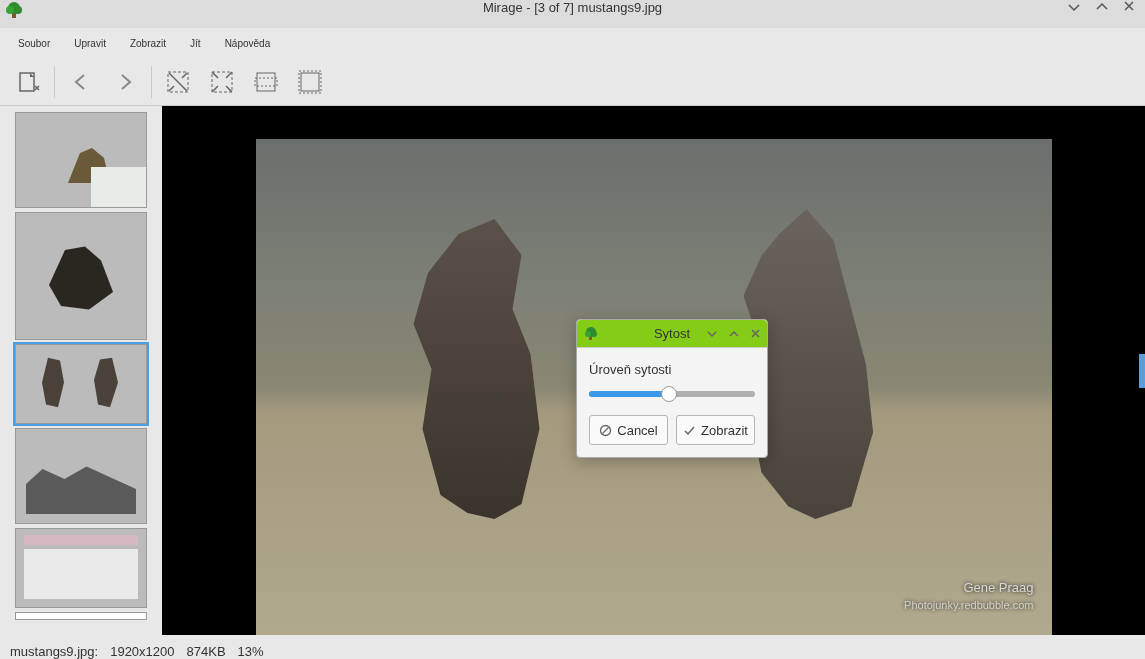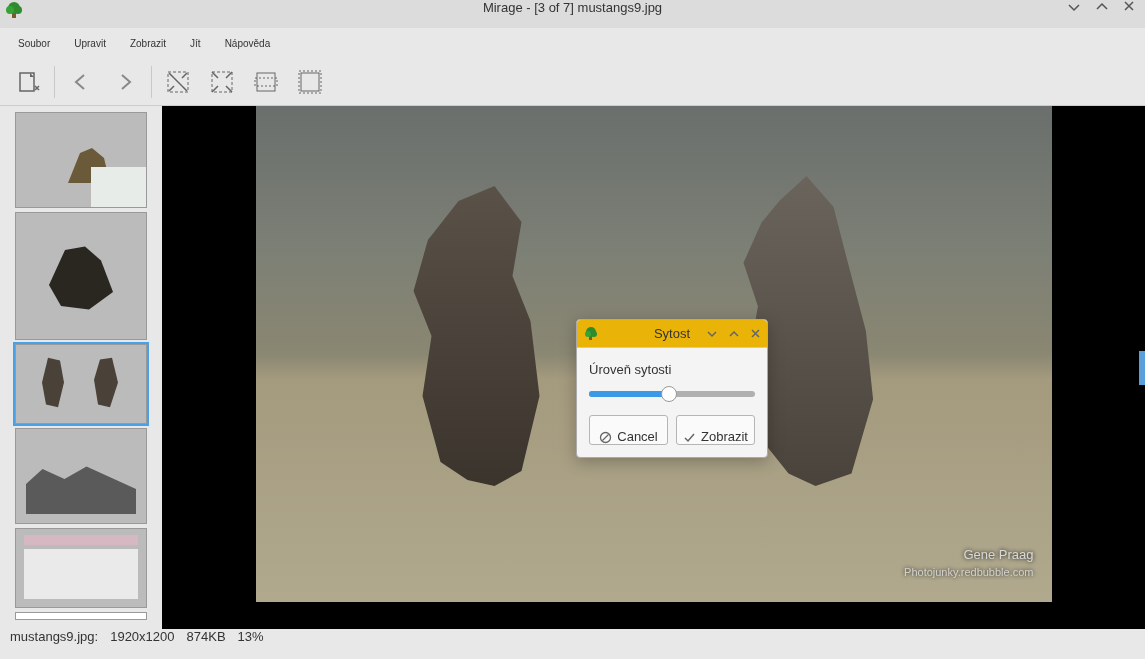--- a/index.html
+++ b/index.html
@@ -22,46 +22,46 @@
 .toolbar .sep { width: 1px; height: 32px; background: #c8c8c8; margin: 0 4px; }
 
 
 .main { flex: 1; display: flex; background: #000; position: relative; overflow: hidden; }
 
 .thumbs { width: 162px; background: #e8e8e8; overflow-y: auto; padding: 2px 10px; }
 .thumbs .thumb { width: 132px; height: 96px; margin: 4px auto; border: 1px solid #999; background: #bbb; position: relative; overflow: hidden; }
 .thumbs .thumb.sel { outline: 2px solid #4aa0e6; }
 .thumbs .thumb.sel::after { content:""; position:absolute; right:-12px; top:0; bottom:0; width:10px; background:#4aa0e6; }
 
-.viewer { flex: 1; background: #000; display: flex; align-items: flex-start; justify-content: center; position: relative; }
+.viewer { flex: 1; background: #000; display: flex; align-items: flex-end; justify-content: center; position: relative; }
 .viewer .photo { width: 796px; height: 496px; background: linear-gradient(180deg,#6a6f6d 0%, #7d8075 30%, #8a8772 50%, #a49a7e 55%, #b0a98e 100%); position: relative; overflow: hidden; }
 .viewer .scroll-indicator { position:absolute; right:0; top:50%; transform:translateY(-50%); width:6px; height:34px; background:#5a9edb; }
 
 
 .horse { position:absolute; background:#3a3630; }
 .horse.h1 { left:140px; top:80px; width:180px; height:300px; clip-path: polygon(35% 5%, 55% 0%, 70% 12%, 65% 30%, 75% 45%, 80% 70%, 70% 95%, 55% 100%, 40% 98%, 25% 92%, 15% 70%, 20% 50%, 10% 35%, 18% 18%); background:linear-gradient(#5a5148,#3b342c); }
 .horse.h2 { left:470px; top:70px; width:180px; height:310px; clip-path: polygon(30% 8%, 45% 0%, 60% 10%, 68% 28%, 78% 50%, 82% 72%, 70% 96%, 50% 100%, 35% 96%, 20% 85%, 12% 62%, 18% 42%, 10% 28%, 20% 15%); background:linear-gradient(#6b645c,#4a433b); }
 .watermark { position:absolute; right:18px; bottom:22px; color:#d8d8d8; font-size:13px; text-shadow:0 0 4px #000; text-align:right; line-height:1.4; }
 
 
-.statusbar { height: 30px; background: #e8e8e8; display: flex; align-items: flex-start; padding: 0 10px; font-size: 13px; color: #333; gap: 12px; }
+.statusbar { height: 24px; background: #e8e8e8; display: flex; align-items: flex-end; padding: 0 10px; font-size: 13px; color: #333; gap: 12px; }
 
 
 .dialog { position: absolute; left: 576px; top: 213px; width: 192px; background: #f4f4f4; border: 1px solid #aaa; border-radius: 4px; box-shadow: 0 4px 16px rgba(0,0,0,.25); }
-.dialog .d-titlebar { height: 28px; display: flex; align-items: center; background: #eab308; border-bottom: 1px solid #ccc; border-radius: 4px 4px 0 0; padding: 0 6px; }
+.dialog .d-titlebar { height: 28px; display: flex; align-items: center; background: #84cc16; border-bottom: 1px solid #ccc; border-radius: 4px 4px 0 0; padding: 0 6px; }
 .dialog .d-titlebar .d-icon { width:16px; height:16px; }
 .dialog .d-titlebar .d-title { flex:1; text-align:right; font-size:13px; color:#333; padding-right:6px; }
 .dialog .d-titlebar .d-ctrl { cursor:pointer; font-size:12px; color:#555; margin-left:10px; }
 .dialog .d-body { padding: 14px 12px 12px; }
 .dialog .d-label { font-size: 13px; color:#333; margin-bottom: 14px; }
 .dialog .slider-track { position:relative; height:6px; background:#b0b0b0; border-radius:3px; margin: 8px 0 18px; }
 .dialog .slider-fill { position:absolute; left:0; top:0; bottom:0; width:48%; background:#3b99e8; border-radius:3px; }
 .dialog .slider-thumb { position:absolute; left:48%; top:50%; transform:translate(-50%,-50%); width:16px; height:16px; background:#fff; border:1px solid #999; border-radius:50%; }
 .dialog .d-buttons { display:flex; gap:8px; }
-.dialog .d-btn { flex:1; height:30px; border:1px solid #b5b5b5; background:#fafafa; border-radius:3px; font-size:13px; display:flex; align-items:flex-end; justify-content:center; gap:5px; cursor:pointer; color:#333; }
+.dialog .d-btn { flex:1; height:30px; border:1px solid #b5b5b5; background:#fafafa; border-radius:3px; font-size:13px; display:flex; align-items:center; justify-content:center; gap:5px; cursor:pointer; color:#333; }
 
 svg { display:block; }
 
 
 .th-bg1{background:linear-gradient(#9aa69a,#7a8a7a);} 
 .th-bg2{background:linear-gradient(#cfd8da,#9fb0b4);} 
 .th-bg3{background:linear-gradient(#a8a28c,#8c8670);} 
 .th-bg4{background:linear-gradient(#d8d8d8,#9a9a9a);} 
 .th-bg5{background:#f3eef0;} 
 .th-shape{position:absolute;background:#4a4238;}

